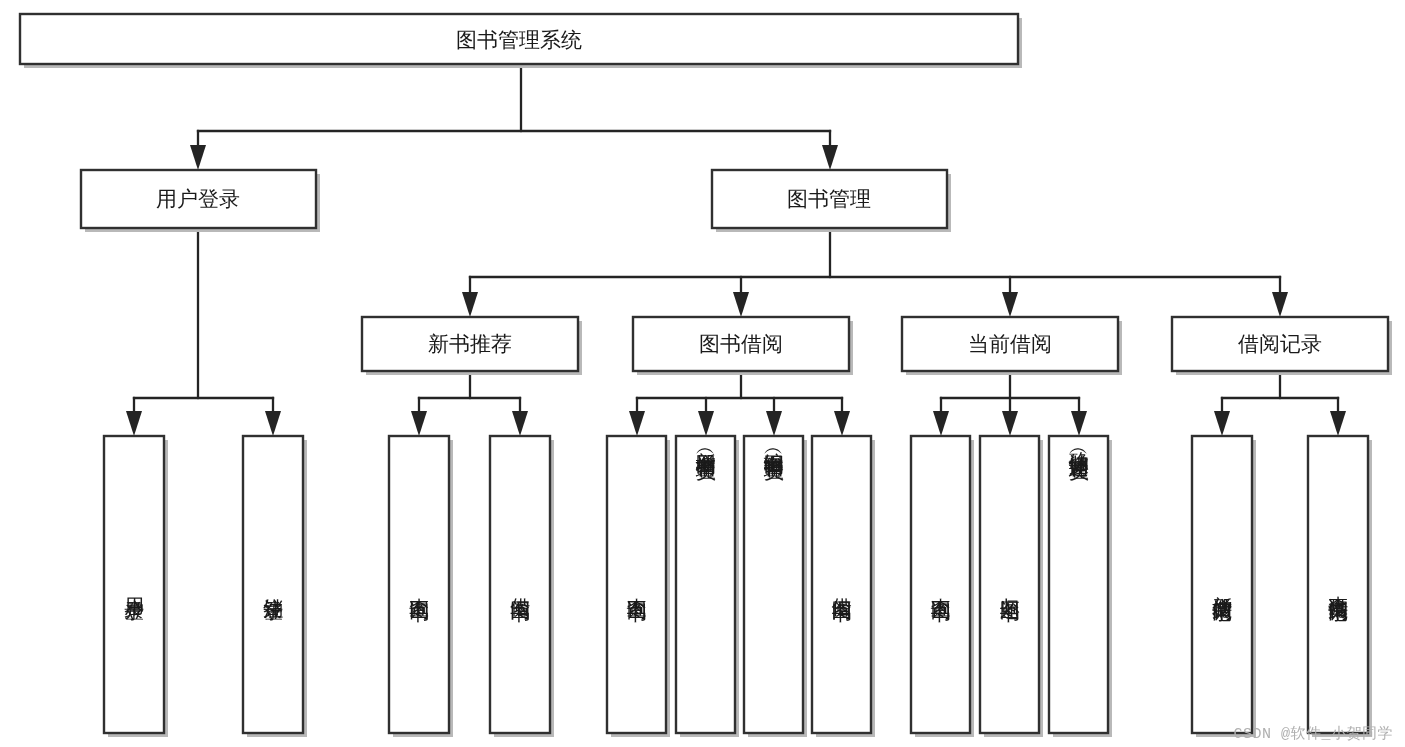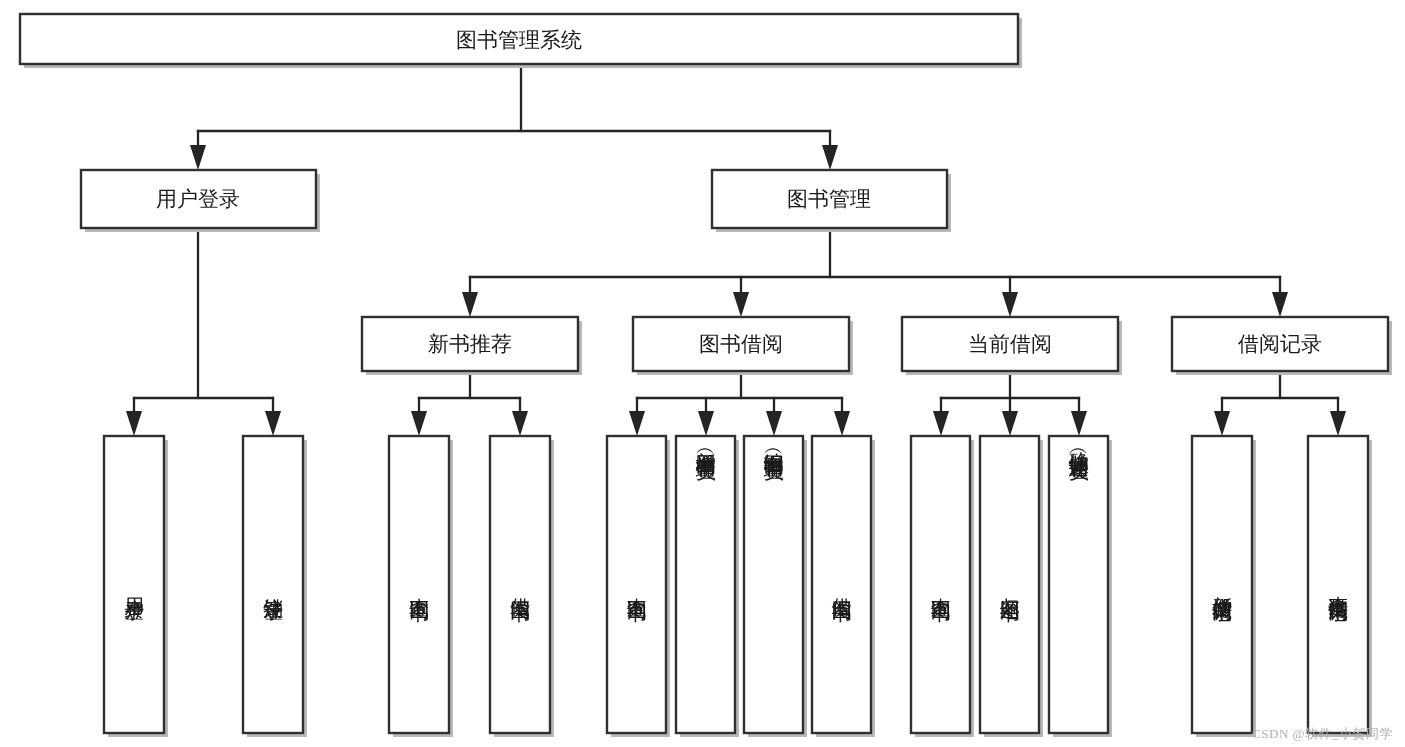--- a/index.html
+++ b/index.html
@@ -67,22 +67,22 @@
     line-height: 1.08;
     letter-spacing: 1.5px;
     color: #1a1a1a;
     white-space: nowrap;
     text-align: center;
   }
   .watermark {
     position: absolute;
     right: 12px;
     bottom: 4px;
-    font-family: Liberation Serif, serif;
-    font-size: 13px;
+    font-family: Liberation Mono, monospace;
+    font-size: 15px;
     color: #b0b0b0;
     letter-spacing: 0.5px;
     white-space: nowrap;
   }
 </style>
 </head>
 <body>
 
 <div id="diagram-root">
 

